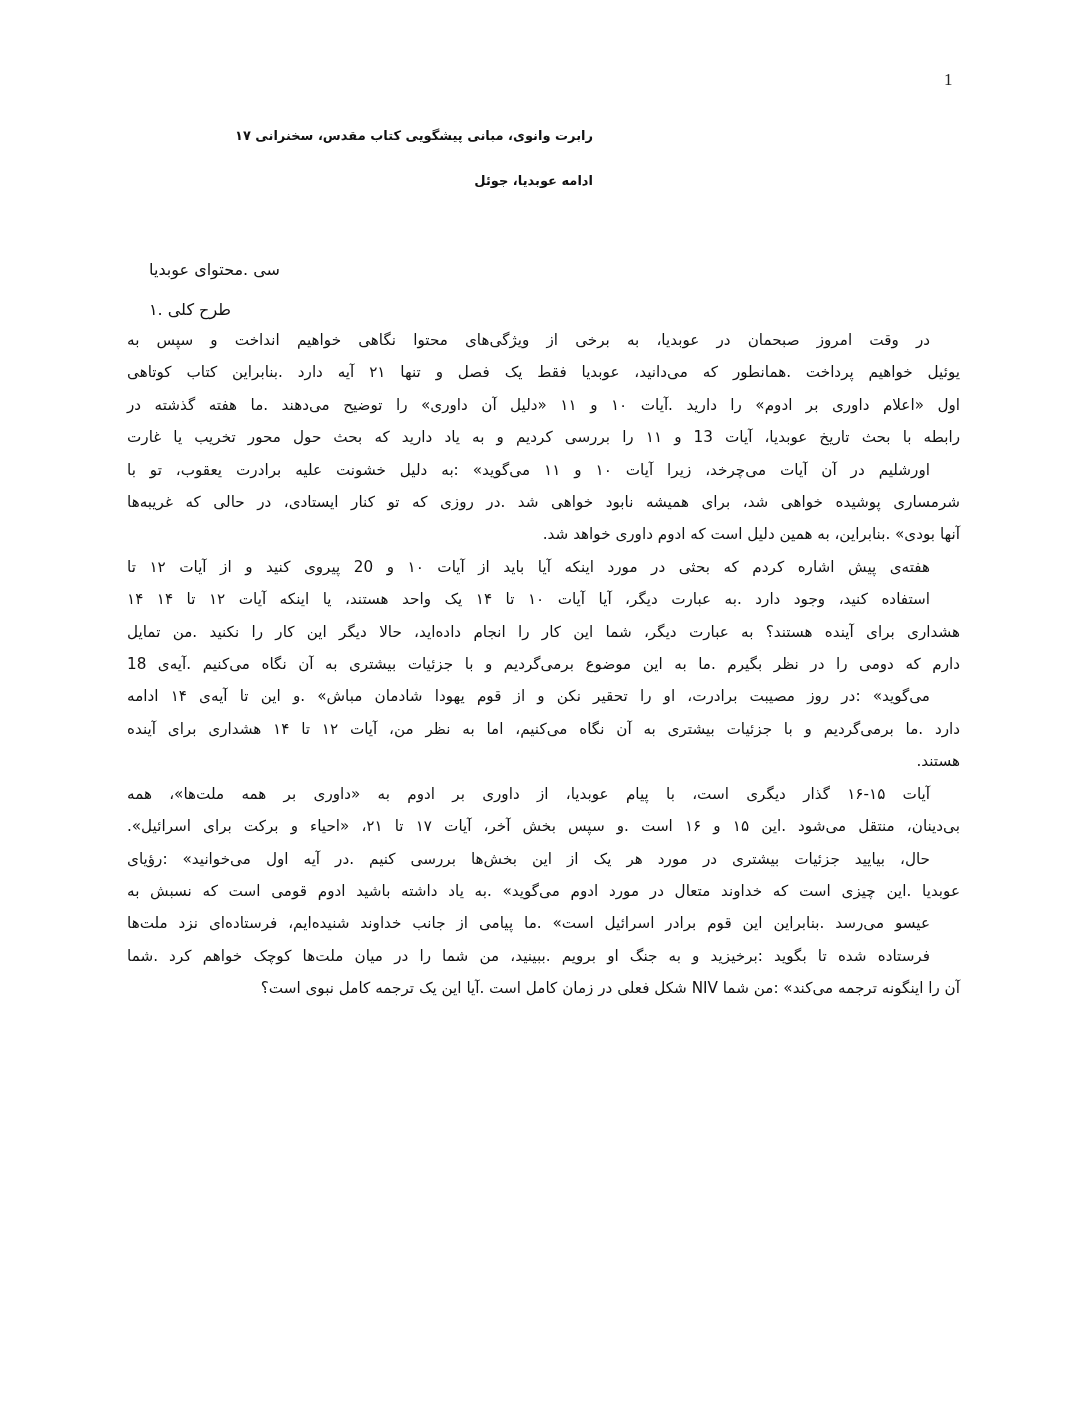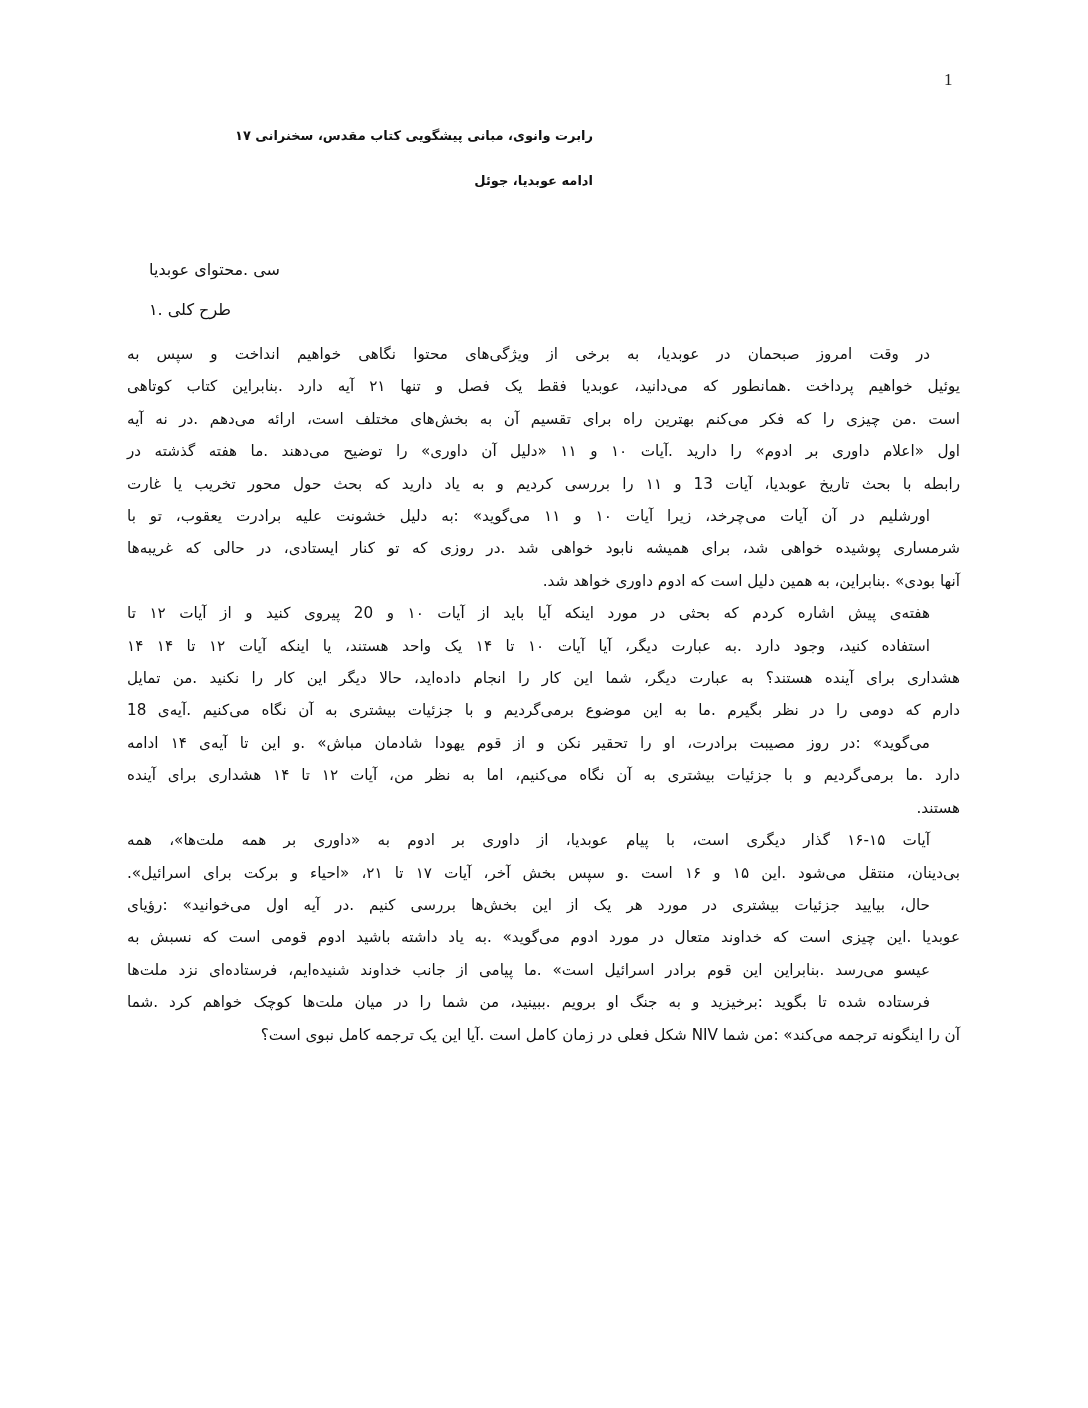--- a/index.html
+++ b/index.html
@@ -16,21 +16,21 @@
     }
     .title.t1 { top: 128px; }
     .title.t2 { top: 173px; }
     .heading {
       position: absolute; right: 808px; direction: rtl; text-align: right;
       font-family: "DejaVu Sans", sans-serif; font-size: 16px; white-space: nowrap; color: #111;
     }
     .heading.h1 { top: 260px; }
     .heading.h2 { top: 300px; right: 857px; }
     .body-text {
-      position: absolute; left: 127px; width: 833px; top: 338px;
+      position: absolute; left: 127px; width: 833px; top: 324px;
       direction: rtl;
       font-family: "DejaVu Sans", sans-serif; font-size: 15.2px; line-height: 32.4px; color: #111;
     }
     .para { margin: 0; text-align: justify; text-align-last: right; }
     .para .line { display: block; white-space: nowrap; text-align: justify; text-align-last: justify; }
     .para .line.last { text-align-last: right; }
     .para .line.indent { padding-right: 30px; }
   </style>
 </head>
 <body>
@@ -42,21 +42,20 @@
   <div class="title t1">رابرت وانوی، مبانی پیشگویی کتاب مقدس، سخنرانی ۱۷</div>
   <div class="title t2">ادامه عوبدیا، جوئل</div>
 
   <div class="heading h1">سی .محتوای عوبدیا</div>
   <div class="heading h2">طرح کلی .۱</div>
 
   <div class="body-text">
     <div class="para">
       <span class="line indent">در وقت امروز صبحمان در عوبدیا، به برخی از ویژگی‌های محتوا نگاهی خواهیم انداخت و سپس به</span>
       <span class="line">یوئیل خواهیم پرداخت .همانطور که می‌دانید، عوبدیا فقط یک فصل و تنها ۲۱ آیه دارد .بنابراین کتاب کوتاهی</span>
-      <span class="line">است .من چیزی را که فکر می‌کنم بهترین راه برای تقسیم آن به بخش‌های مختلف است، ارائه می‌دهم .در نه آیه</span>
       <span class="line">اول «اعلام داوری بر ادوم» را دارید .آیات ۱۰ و ۱۱ «دلیل آن داوری» را توضیح می‌دهند .ما هفته گذشته در</span>
       <span class="line">رابطه با بحث تاریخ عوبدیا، آیات 13 و ۱۱ را بررسی کردیم و به یاد دارید که بحث حول محور تخریب یا غارت</span>
       <span class="line indent">اورشلیم در آن آیات می‌چرخد، زیرا آیات ۱۰ و ۱۱ می‌گوید» :به دلیل خشونت علیه برادرت یعقوب، تو با</span>
       <span class="line">شرمساری پوشیده خواهی شد، برای همیشه نابود خواهی شد .در روزی که تو کنار ایستادی، در حالی که غریبه‌ها</span>
       <span class="line last">آنها بودی» .بنابراین، به همین دلیل است که ادوم داوری خواهد شد.</span>
     </div>
     <div class="para">
       <span class="line indent">هفته‌ی پیش اشاره کردم که بحثی در مورد اینکه آیا باید از آیات ۱۰ و 20 پیروی کنید و از آیات ۱۲ تا</span>
       <span class="line indent">استفاده کنید، وجود دارد .به عبارت دیگر، آیا آیات ۱۰ تا ۱۴ یک واحد هستند، یا اینکه آیات ۱۲ تا ۱۴  ۱۴</span>
       <span class="line">هشداری برای آینده هستند؟ به عبارت دیگر، شما این کار را انجام داده‌اید، حالا دیگر این کار را نکنید .من تمایل</span>

